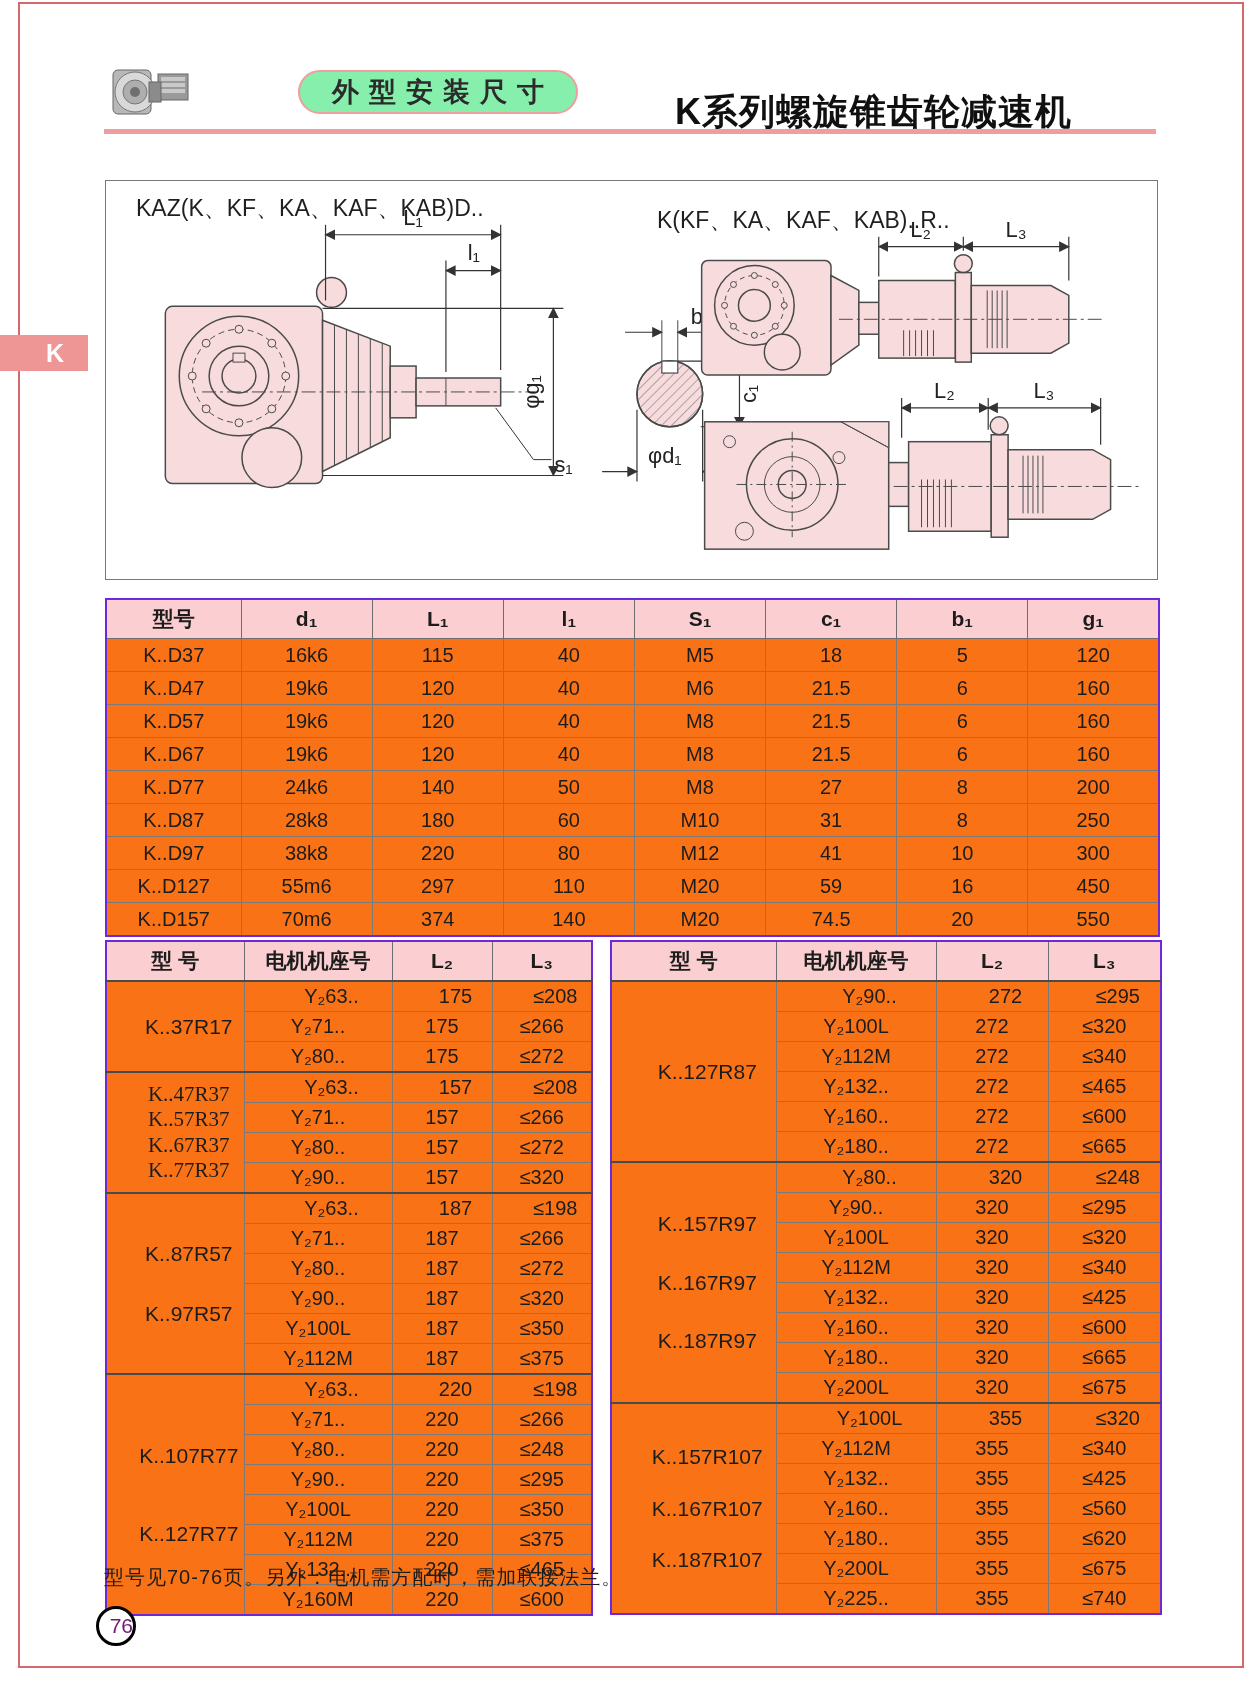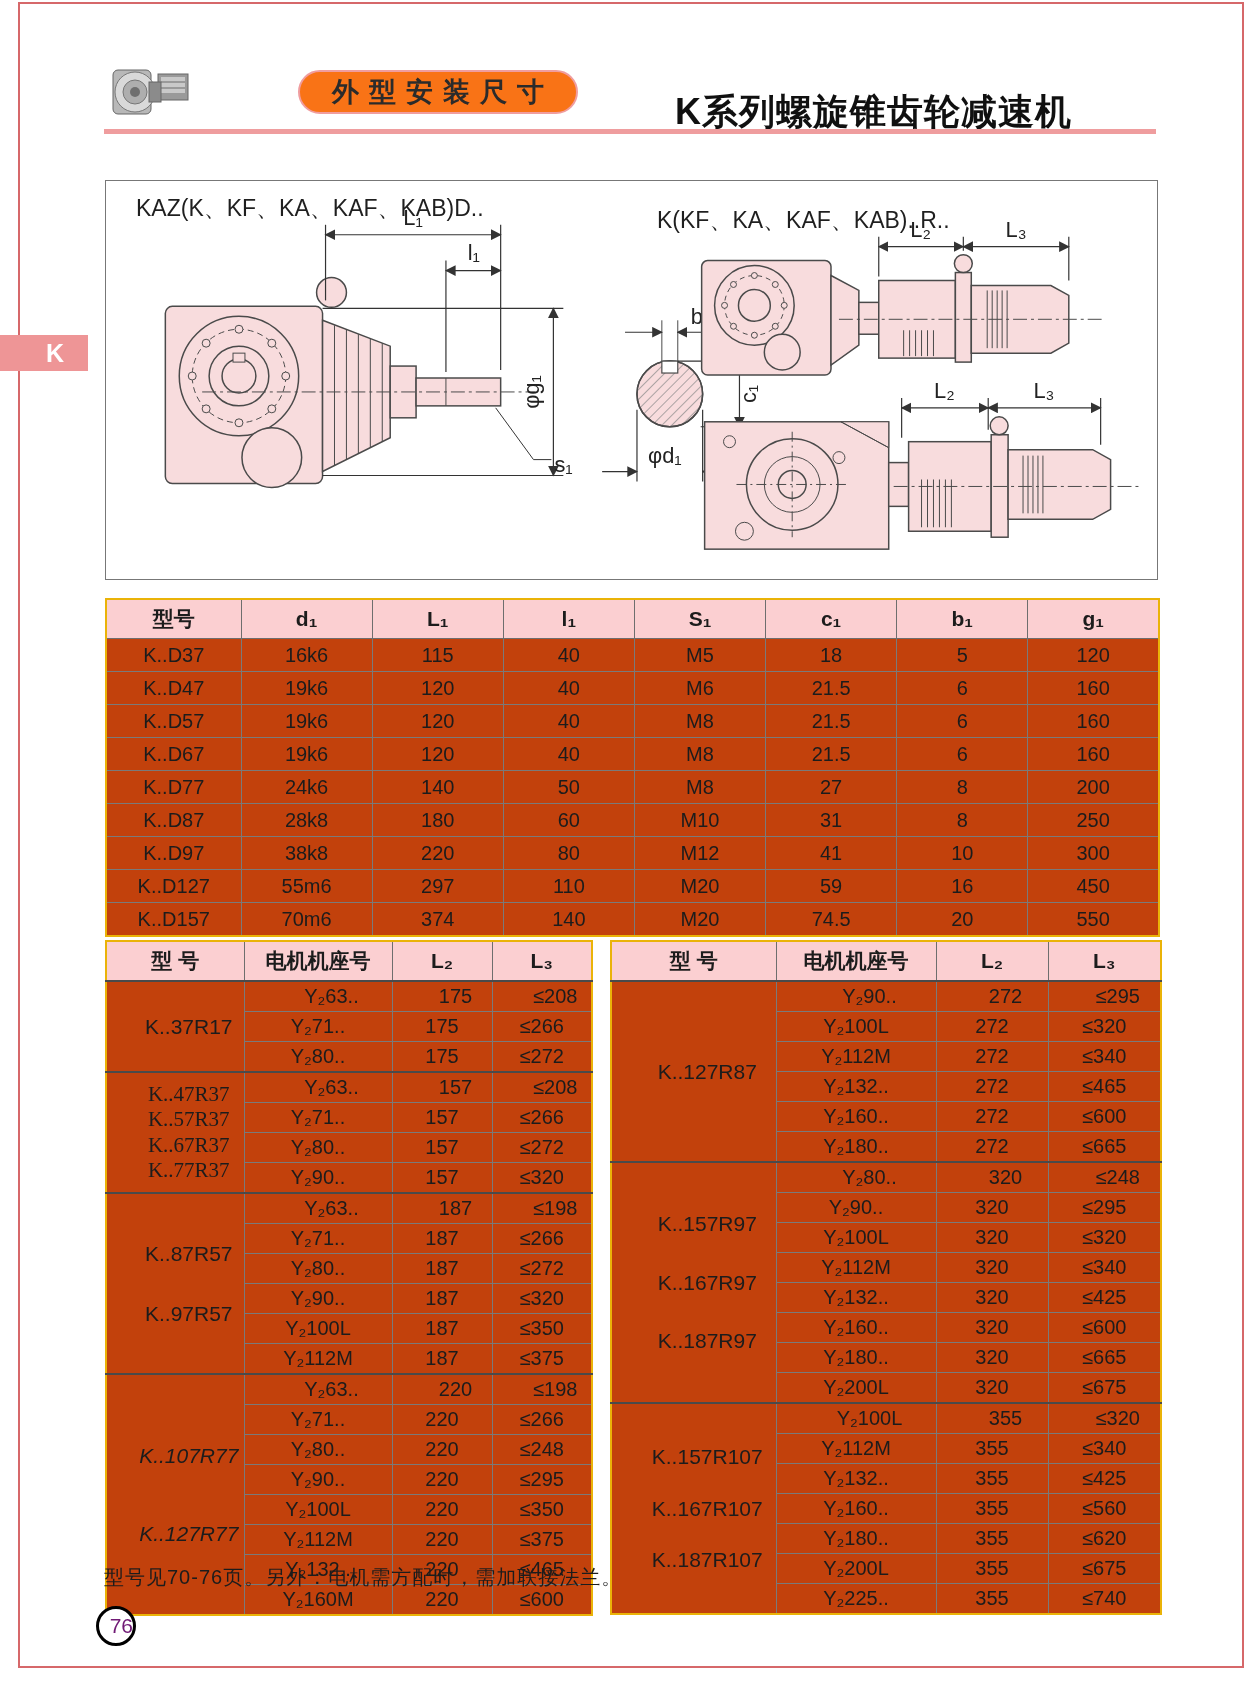--- a/index.html
+++ b/index.html
@@ -5,31 +5,31 @@
   html,body{margin:0;padding:0;background:#ffffff;}
   body{width:1258px;height:1683px;position:relative;font-family:"Liberation Sans","DejaVu Sans",sans-serif;color:#1c1c1c;}
   .page{position:absolute;left:0;top:0;width:1258px;height:1683px;overflow:hidden;background:#fff;}
   .page-border{position:absolute;left:18px;top:2px;width:1226px;height:1666px;border:2px solid #d6686a;box-sizing:border-box;}
   .k-tab{position:absolute;left:0;top:335px;width:88px;height:36px;background:#ee9596;color:#fff;
          display:flex;align-items:center;justify-content:flex-end;padding-right:24px;box-sizing:border-box;
          font-size:25px;font-weight:600;}
   .logo{position:absolute;left:103px;top:56px;width:100px;height:74px;}
   .badge-oval{position:absolute;left:298px;top:70px;width:280px;height:44px;border:2px solid #f09d9f;border-radius:24px;
               display:flex;align-items:center;justify-content:center;font-size:27px;font-weight:600;color:#2b2b2b;
-              letter-spacing:10px;text-indent:10px;box-sizing:border-box;background:#f97316;}
+              letter-spacing:10px;text-indent:10px;box-sizing:border-box;background:#86efac;}
   .title{position:absolute;right:170px;top:72px;margin:16px;font-size:36px;font-weight:700;color:#101010;letter-spacing:1px;}
   .header-rule{position:absolute;left:104px;top:129px;width:1052px;height:5px;background:#ef9d9e;}
   .diagram-panel{position:absolute;left:105px;top:180px;width:1053px;height:400px;border:1px solid #777;box-sizing:border-box;background:#fff;padding-left:48px;}
   .diag-label{position:absolute;font-size:23px;color:#1f1f1f;white-space:nowrap;}
   .diag-label.left{left:30px;top:12px;}
   .diag-label.right{left:528px;top:24px;margin-left:23px;}
   .drawings{position:absolute;left:0;top:0;width:100%;height:100%;}
   svg text.dim{font-size:22px;fill:#222;font-family:"Liberation Sans","DejaVu Sans",sans-serif;}
 
-  table.dim-table{position:absolute;border-collapse:collapse;table-layout:fixed;background:#c2410c;border:2px solid #eab308;}
+  table.dim-table{position:absolute;border-collapse:collapse;table-layout:fixed;background:#f97316;border:2px solid #6d28d9;}
   table.dim-table th{background:#fbcfd1;height:36px;font-size:21px;font-weight:600;border:1px solid #6e6e6e;text-align:center;color:#1c1c1c;}
   table.dim-table td{border:1px solid #7a7a7a;text-align:center;font-size:20px;color:#1c1c1c;}
   #main-table{left:105px;top:598px;width:1055px;}
   #main-table td{height:30px;}
   #motor-left{left:105px;top:940px;width:486px;}
   #motor-right{left:610px;top:940px;width:550px;}
   #motor-left td,#motor-right td{height:27px;}
   td.model-cell{vertical-align:middle;border:1px solid #555;}
   .model-stack{display:flex;flex-direction:column;justify-content:space-evenly;align-items:center;font-size:21px;}
   tr.group-top td{border-top:2px solid #4a4a4a;padding-left:28px;}
@@ -456,21 +456,21 @@
           <td>187</td>
           <td>≤350</td>
         </tr>
         <tr>
           <td>Y₂112M</td>
           <td>187</td>
           <td>≤375</td>
         </tr>
         <tr class="group-top">
           <td rowspan="8" class="model-cell">
-            <div class="model-stack" style="min-height: 210px; font-style: italic;">
+            <div class="model-stack" style="min-height: 210px;">
               <div>K..107R77</div>
               <div>K..127R77</div>
             </div>
           </td>
           <td>Y₂63..</td>
           <td>220</td>
           <td>≤198</td>
         </tr>
         <tr>
           <td>Y₂71..</td>

